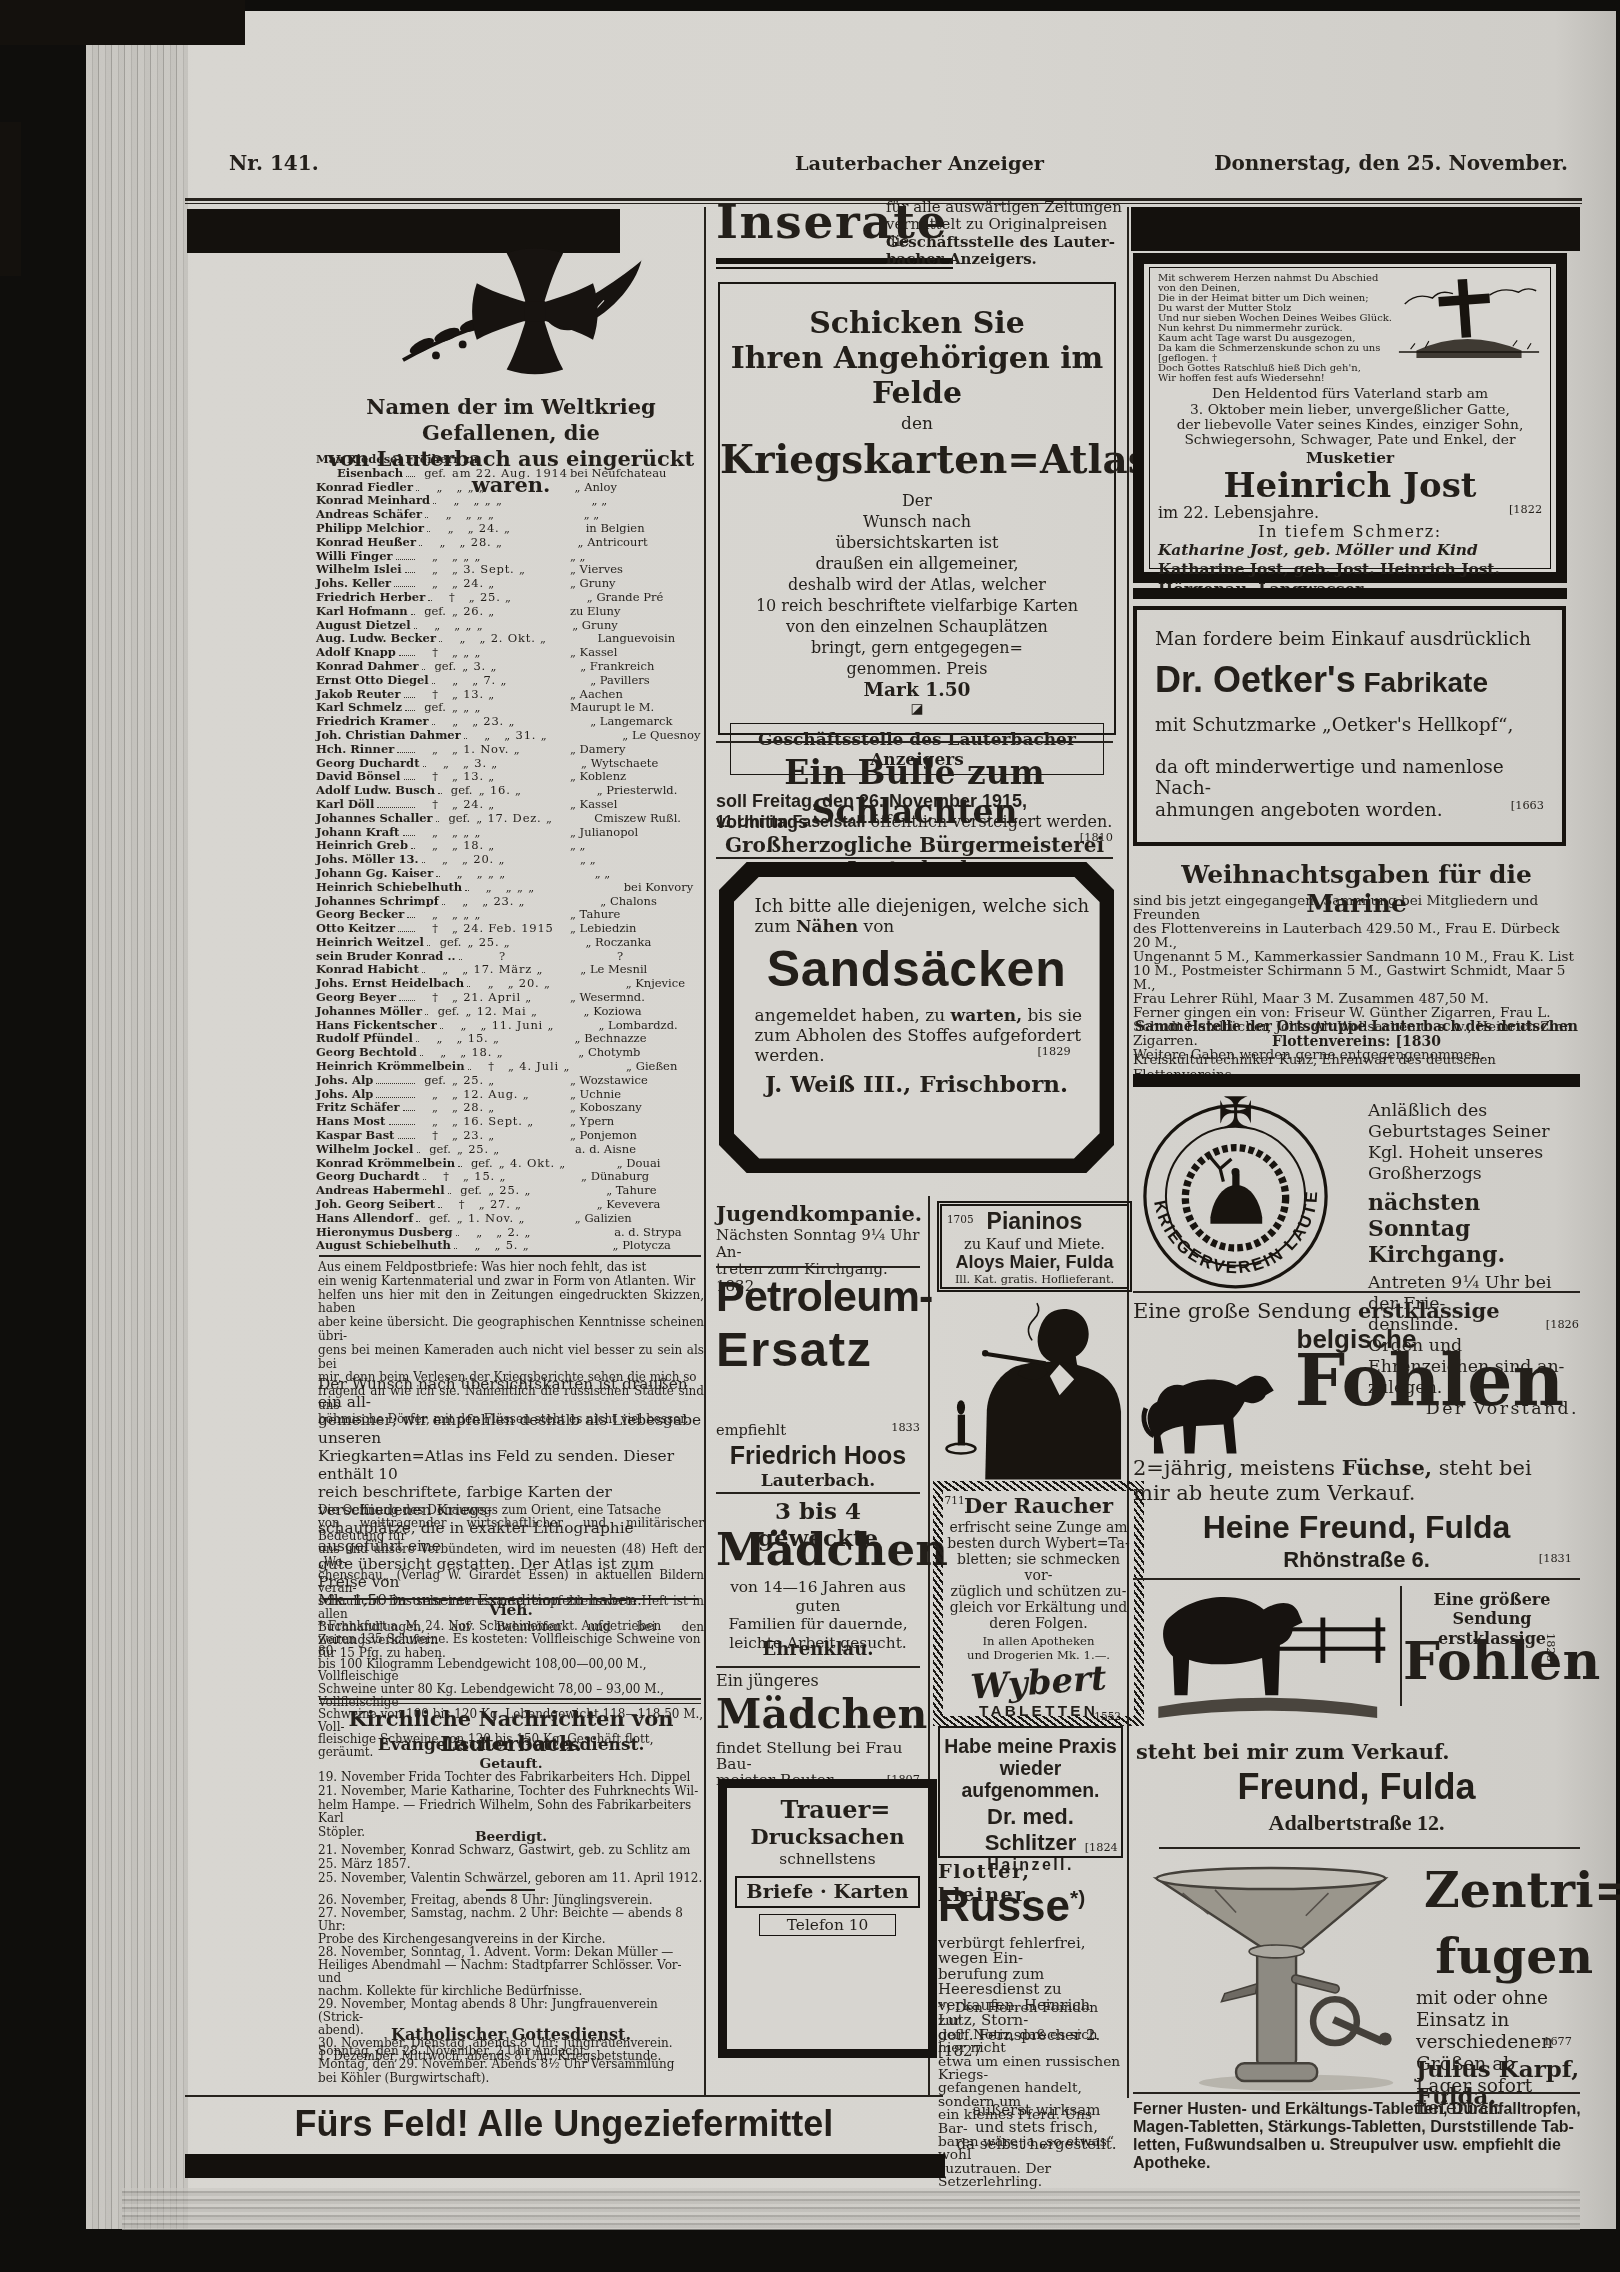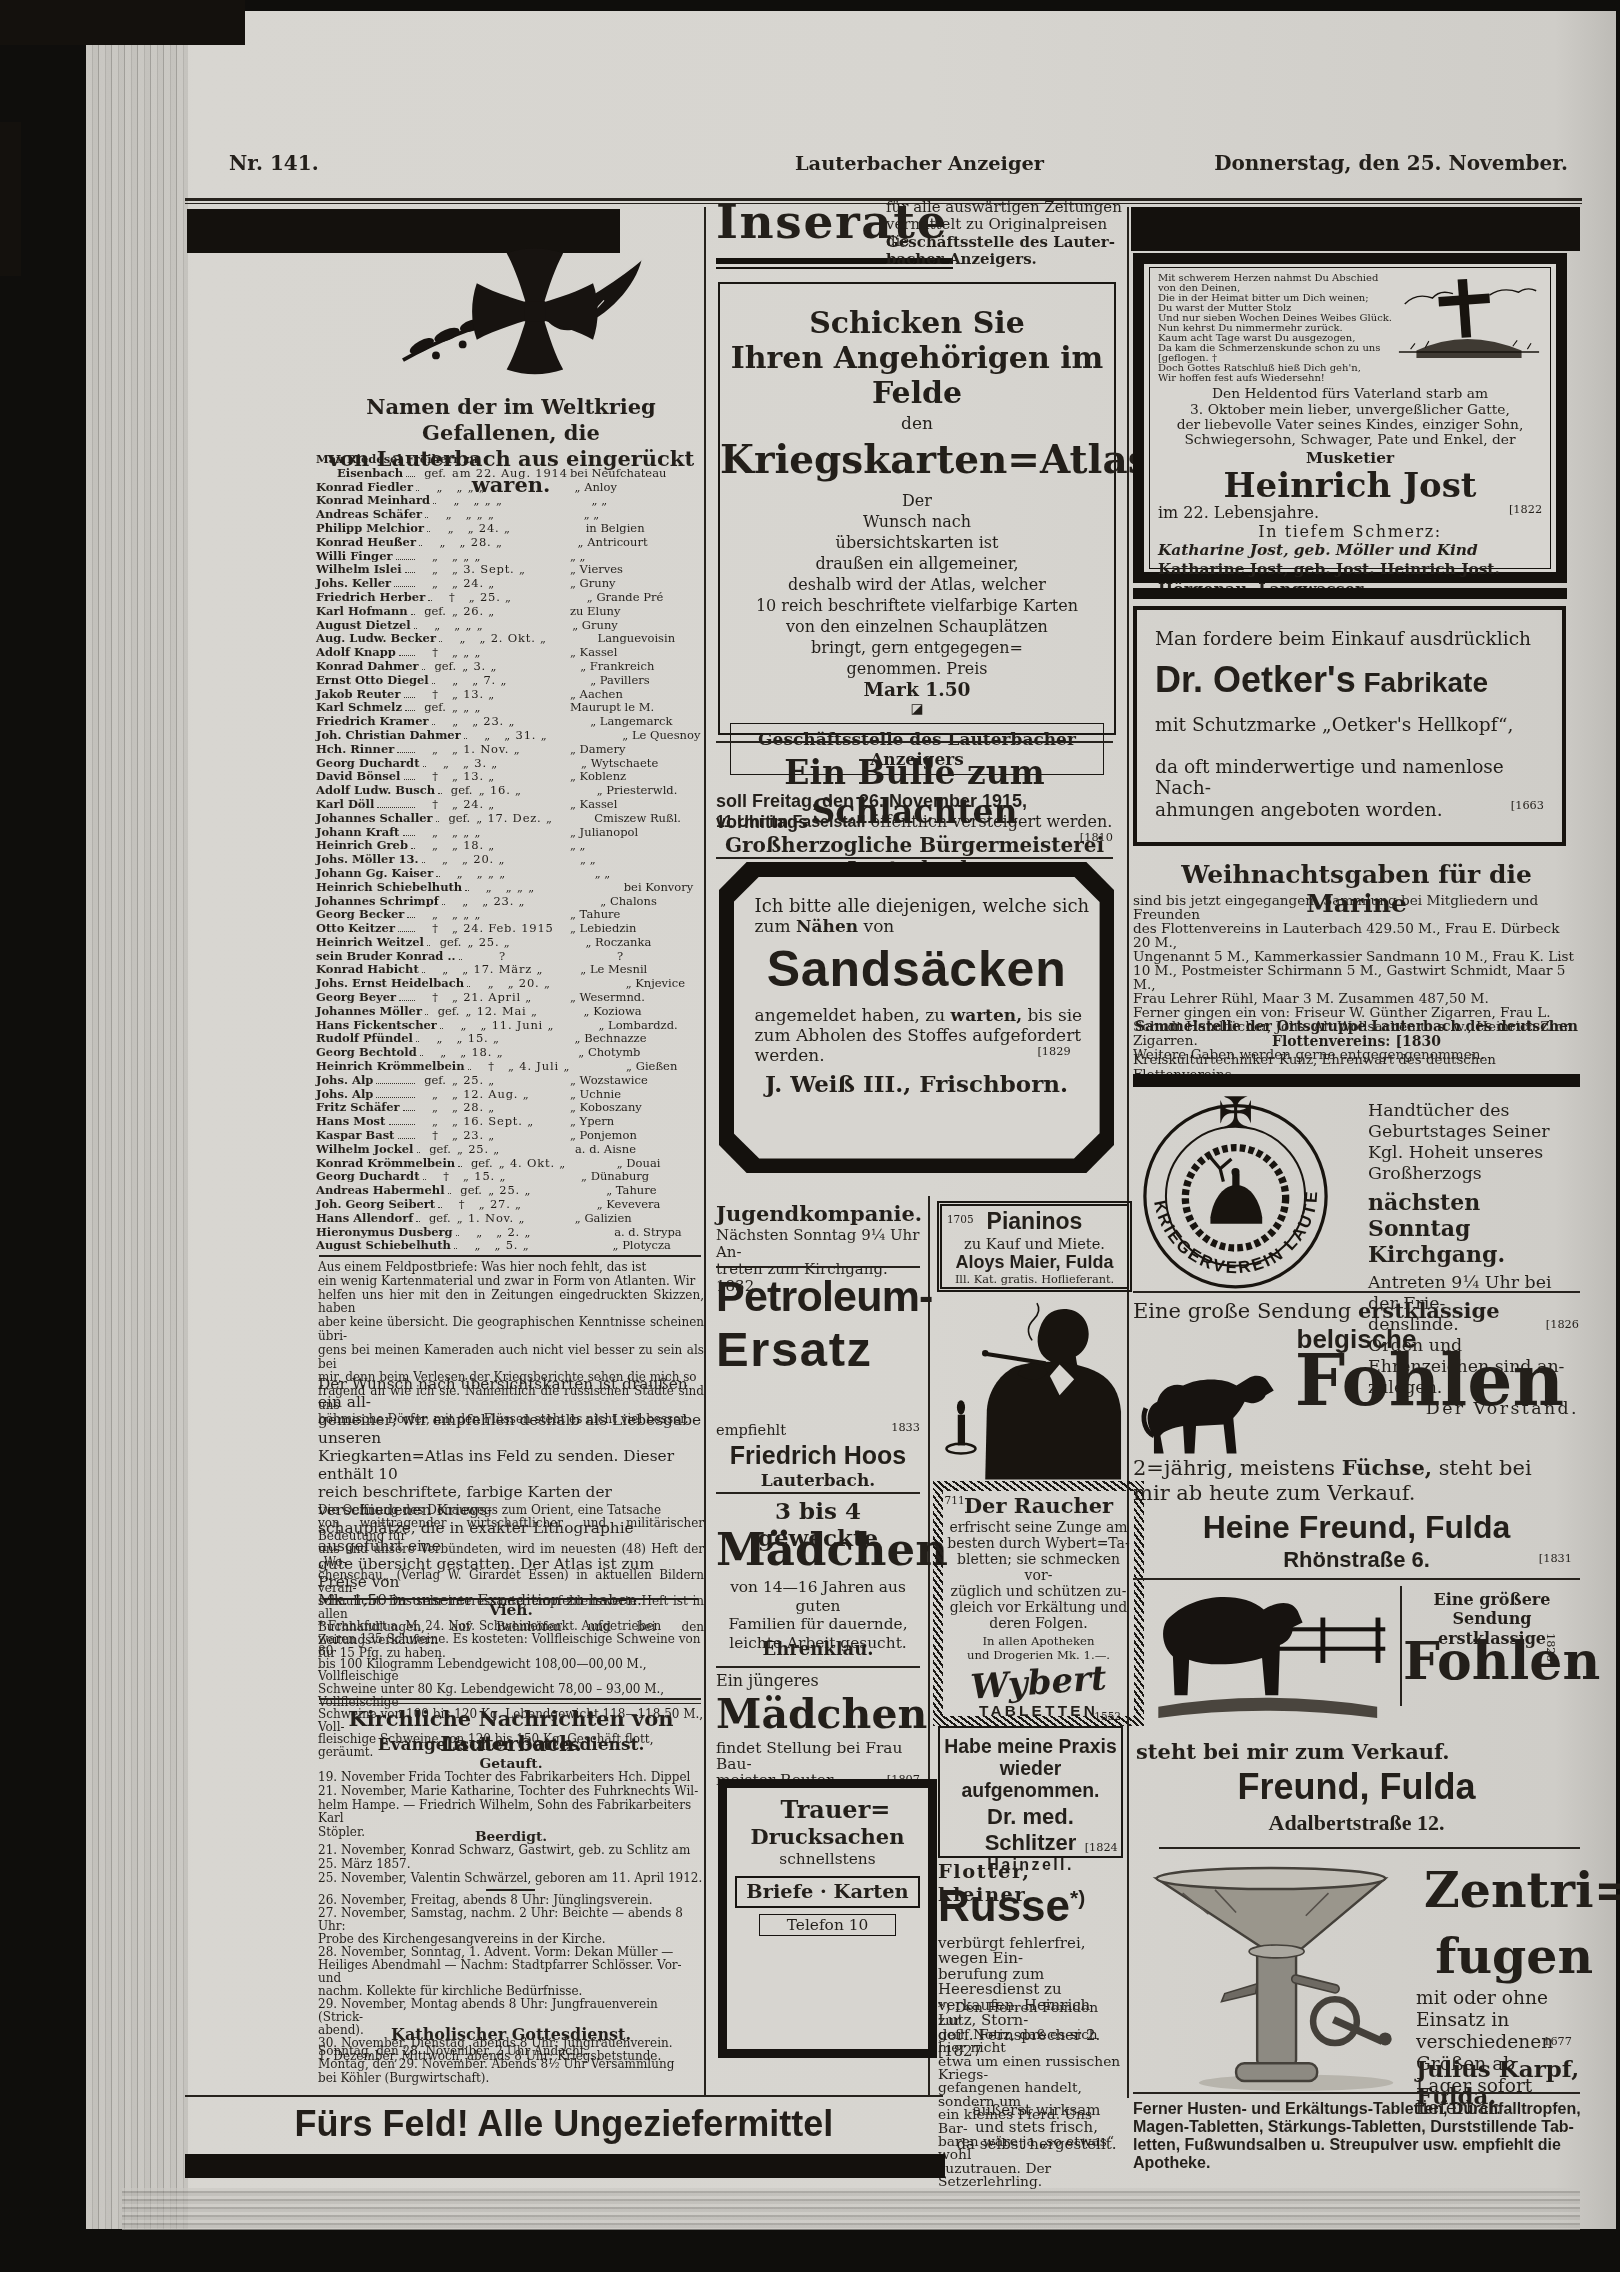--- a/index.html
+++ b/index.html
@@ -809,21 +809,21 @@
       <text font-family="Liberation Sans, sans-serif" font-size="21" font-weight="bold" fill="#18140f" letter-spacing="3"><textPath href="#arc" startOffset="4%">KRIEGERVEREIN LAUTERBACH</textPath></text>
       <circle cx="123" cy="128" r="62" fill="none" stroke="#18140f" stroke-width="9" stroke-dasharray="7 4"></circle>
       <path d="M104 92 l-12 -14 m12 14 l14 -12 m-14 12 l4 16" stroke="#18140f" stroke-width="4" fill="none"></path>
       <path d="M92 152 C96 126 110 112 124 112 C138 112 152 126 156 152 L156 160 L92 160 Z" fill="#18140f"></path>
       <rect x="119" y="98" width="9" height="16" fill="#18140f"></rect>
       <circle cx="123" cy="96" r="5" fill="#18140f"></circle>
       <text x="123" y="40" text-anchor="middle" font-size="52" fill="#18140f">✠</text>
     </svg>
   </div>
   <div class="abs" style="left:1368px;top:1100px;width:211px;">
-    <div style="font-size:17.4px;line-height:21px;">Handtücher des Geburtstages Seiner</div>
+    <div style="font-size:17.4px;line-height:21px;">Anläßlich des Geburtstages Seiner</div>
     <div style="font-size:17.4px;line-height:21px;">Kgl. Hoheit unseres Großherzogs</div>
     <div class="b" style="font-size:22px;margin:4.9px 0;">nächsten Sonntag Kirchgang.</div>
     <div style="font-size:17.4px;line-height:21px;">Antreten 9¼ Uhr bei der Frie-</div>
     <div style="font-size:17.4px;line-height:21px;"><span>denslinde.</span><span class="tag" style="float:right;">[1826</span></div>
     <div style="font-size:17.4px;line-height:21px;">Orden und Ehrenzeichen sind an-</div>
     <div style="font-size:17.4px;line-height:21px;">zulegen.</div>
     <div class="rt" style="font-size:17.4px;letter-spacing:2.4px;">Der Vorstand.</div>
   </div>
   <div class="abs rule" style="left:1133px;top:1291px;width:447px;height:1.6px;"></div>
 

